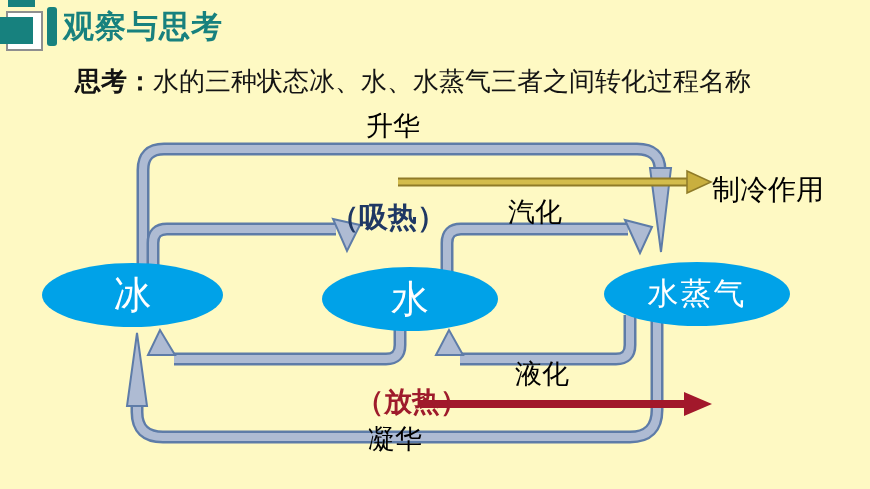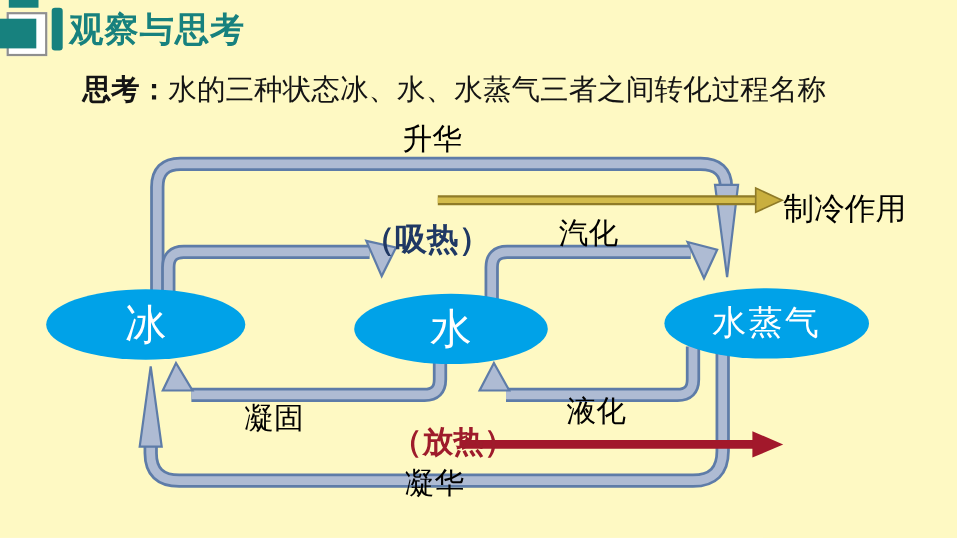--- a/index.html
+++ b/index.html
@@ -109,21 +109,20 @@
     </g>
 
     <g>
       <path d="M420,404 H686" stroke="#A2182B" stroke-width="8" fill="none"></path>
       <polygon points="684,392 684,416 712,404" fill="#A2182B"></polygon>
     </g>
   </svg>
 
   <div class="lbl lbl-sublimation">升华</div>
   <div class="lbl lbl-vaporization">汽化</div>
-  <div class="lbl lbl-solidification">凝固</div>
   <div class="lbl lbl-liquefaction">液化</div>
   <div class="lbl lbl-deposition">凝华</div>
 
   <div class="lbl lbl-absorb">（吸热）</div>
   <div class="lbl lbl-cooling">制冷作用</div>
   <div class="lbl lbl-release">（放热）</div>
 
   <div class="node node-ice">
     <span>冰</span>
   </div>

